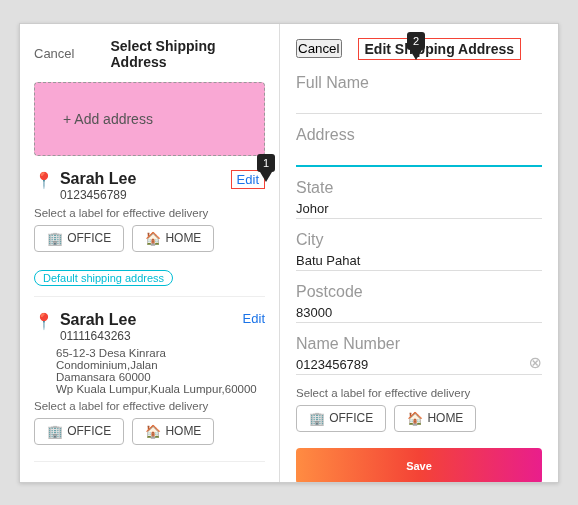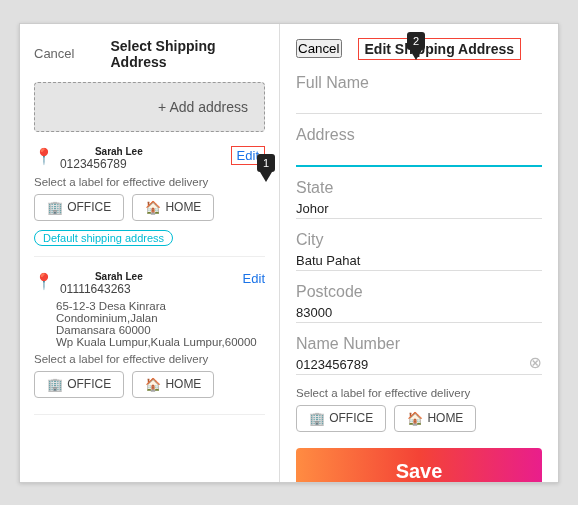--- a/index.html
+++ b/index.html
@@ -46,26 +46,26 @@
     }
     .panel-header .title {
       font-weight: bold;
       font-size: 14px;
       color: #222;
       margin-left: 20px;
     }
     .add-address-btn {
       display: block;
       width: 100%;
-      background: #e5e5e5;
+      background: #f9a8d4;
       border: 1.5px dashed #999;
       color: #555;
       font-size: 14px;
-      padding: 16px;
-      text-align: right;
+      padding: 28px;
+      text-align: left;
       cursor: pointer;
       border-radius: 4px;
       margin-bottom: 14px;
     }
     .address-card {
       margin-bottom: 14px;
       padding-bottom: 10px;
       border-bottom: 1px solid #eee;
     }
     .address-card-header {
@@ -79,23 +79,22 @@
       gap: 6px;
     }
     .location-icon {
       color: #1a73e8;
       font-size: 16px;
       margin-top: 1px;
       flex-shrink: 0;
     }
     .address-name {
       font-weight: bold;
-      font-size: 10px;
+      font-size: 16px;
       color: #222;
-      margin-left: 35px;
     }
     .address-phone {
       font-size: 12px;
       color: #444;
     }
     .address-detail {
       font-size: 11.5px;
       color: #555;
       margin: 4px 0 4px 22px;
     }
@@ -140,21 +139,21 @@
     .label-btn .btn-icon {
       font-size: 13px;
     }
     .default-badge {
       display: inline-block;
       border: 1px solid #00bcd4;
       color: #00bcd4;
       border-radius: 20px;
       font-size: 11px;
       padding: 1px 8px;
-      margin-top: 3px;
+      margin-top: 12px;
     }
     
     .annotation-1 {
       position: absolute;
       left: 237px;
       top: 130px;
     }
     .arrow-box {
       display: flex;
       flex-direction: column;
@@ -233,21 +232,21 @@
       color: #666;
       margin: 10px 0 6px 0;
     }
     .save-btn {
       width: 100%;
       background: linear-gradient(to right, #ff8c42, #f44336, #e91e8c);
       color: white;
       border: none;
       border-radius: 4px;
       padding: 12px;
-      font-size: 20px;
+      font-size: 11px;
       font-weight: bold;
       cursor: pointer;
       margin-top: 10px;
     }
   </style>
 </head>
 <body>
 
 <div class="outer-container">
 

